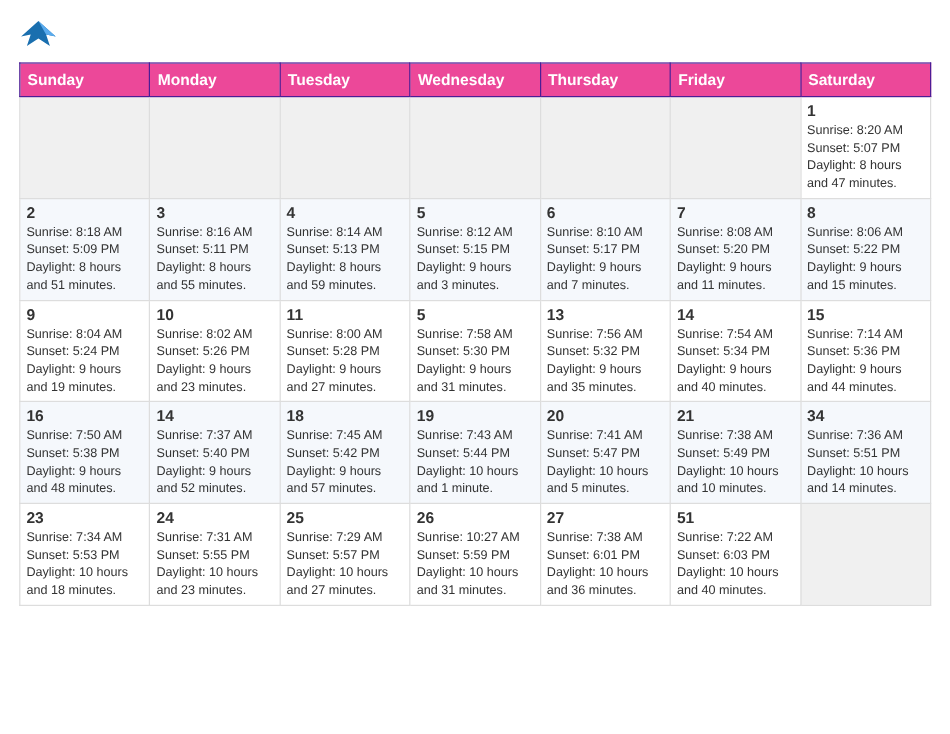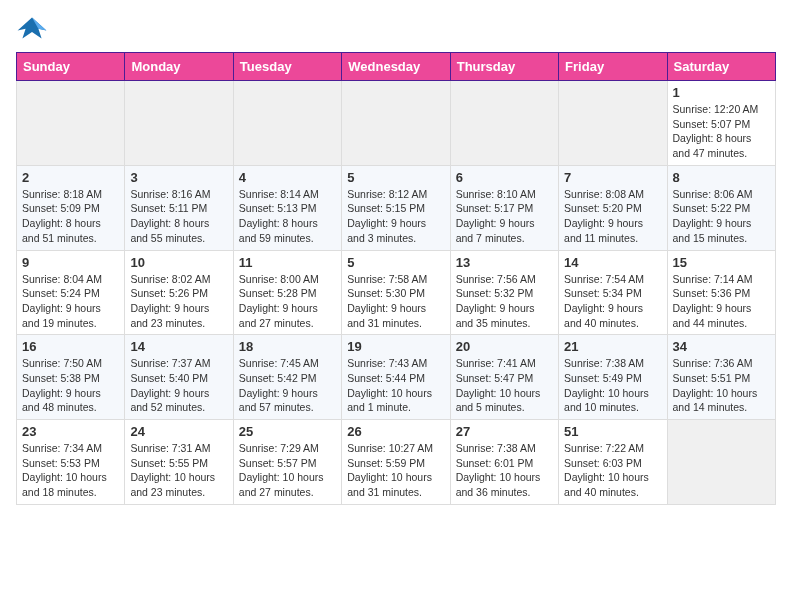--- a/index.html
+++ b/index.html
@@ -123,21 +123,21 @@
   <tbody id="calendar-body">
   <tr>
         <td class="empty"></td>
         <td class="empty"></td>
         <td class="empty"></td>
         <td class="empty"></td>
         <td class="empty"></td>
         <td class="empty"></td>
         <td>
           <span class="day-num">1</span>
-          <div class="day-info">Sunrise: 12:20 AM
+          <div class="day-info">Sunrise: 8:20 AM
 Sunset: 5:07 PM
 Daylight: 8 hours and 47 minutes.</div>
         </td>
       </tr>
       <tr>
         <td>
           <span class="day-num">2</span>
           <div class="day-info">Sunrise: 8:18 AM
 Sunset: 5:09 PM
 Daylight: 8 hours and 51 minutes.</div>

